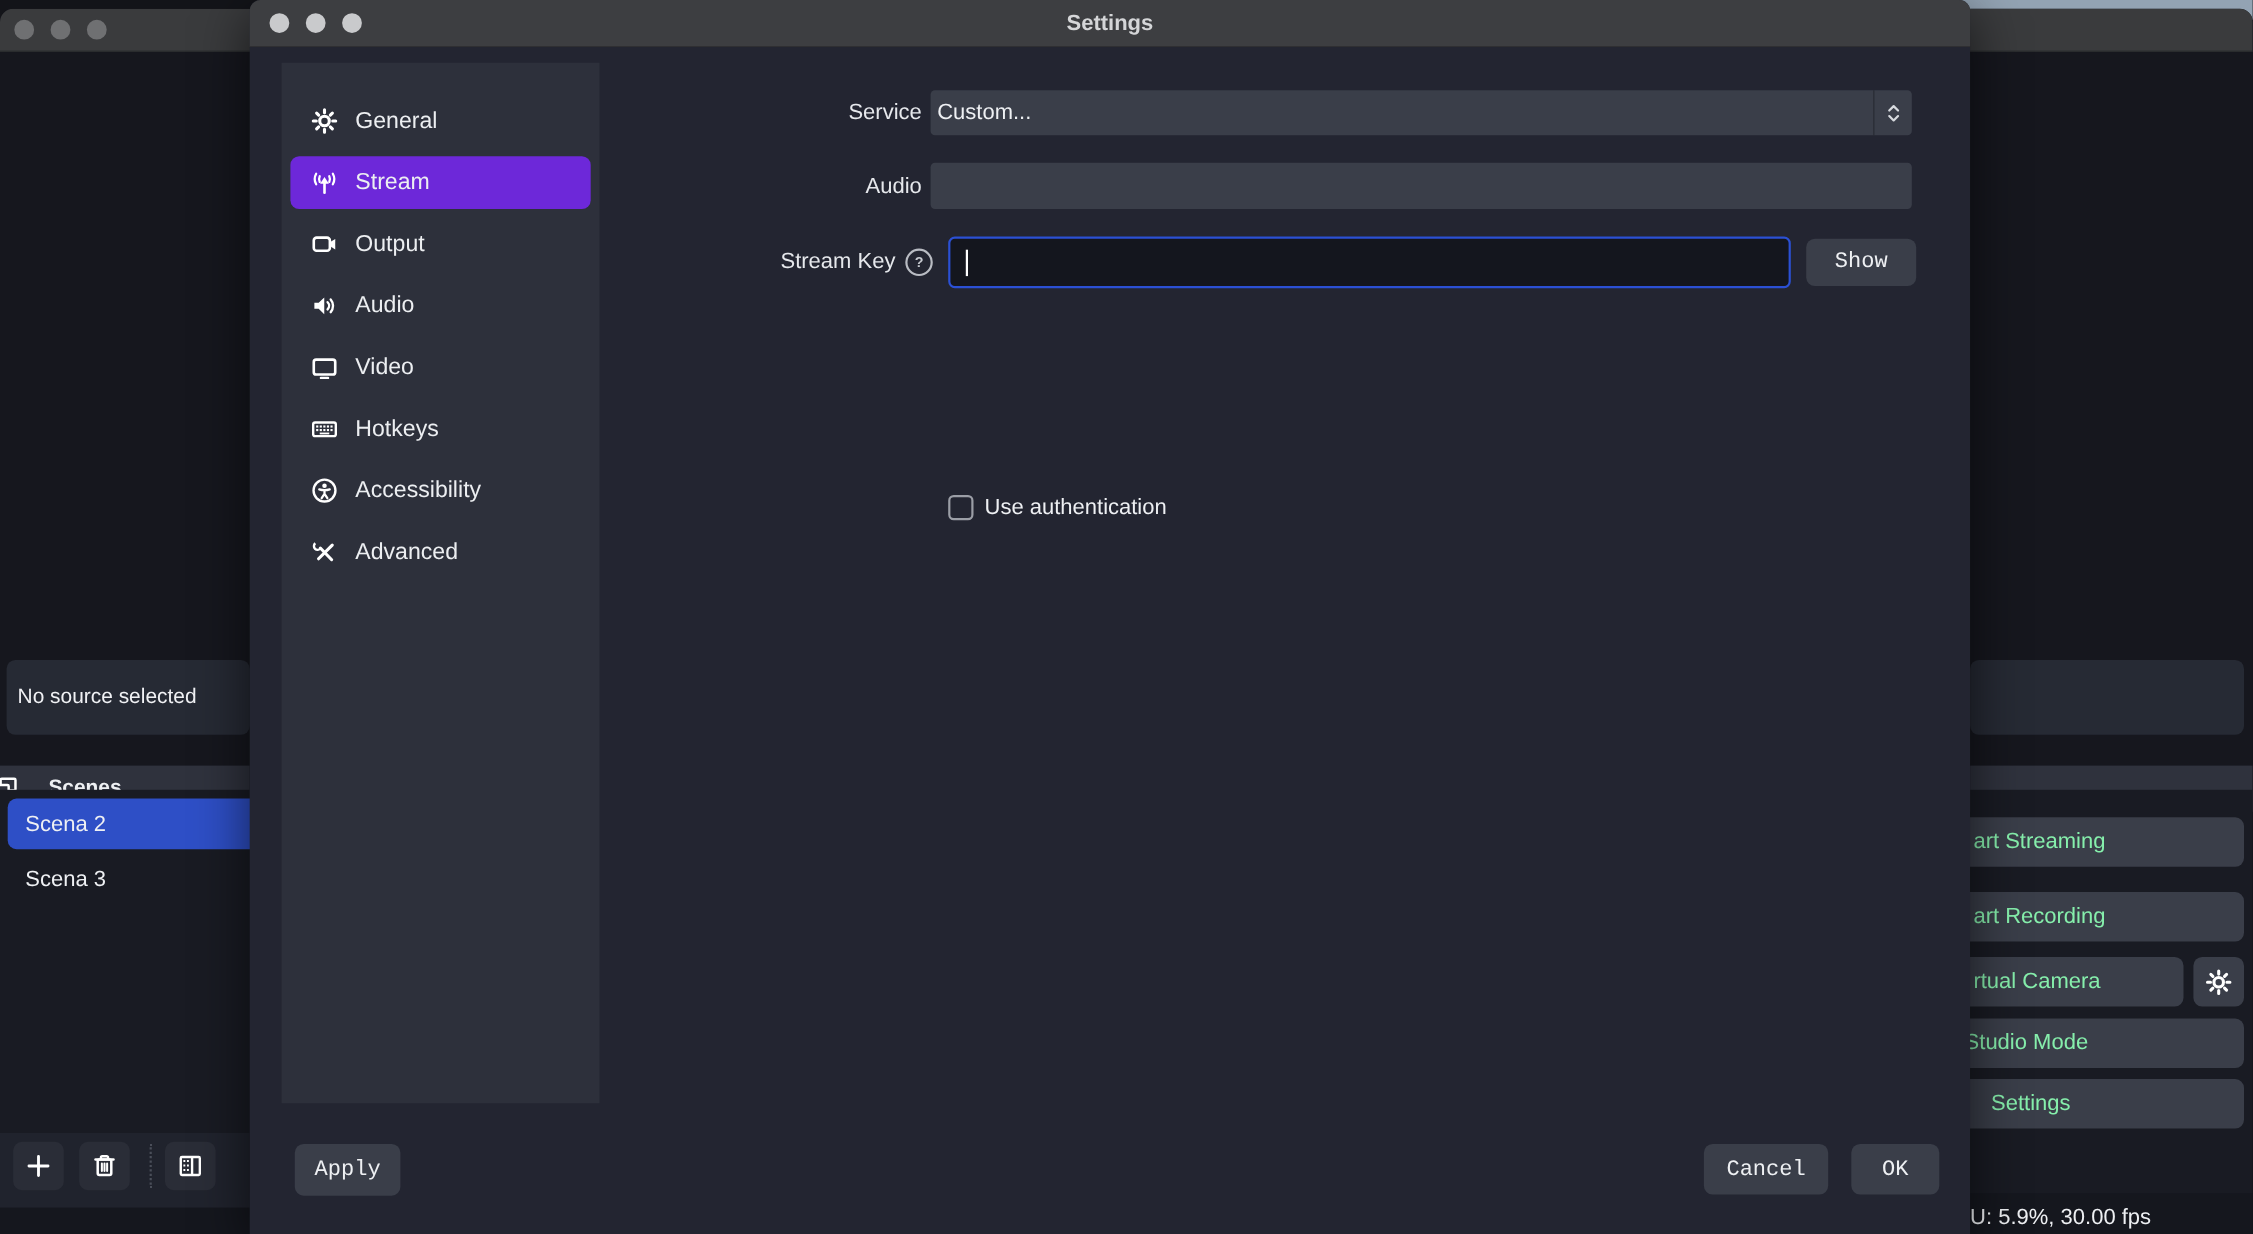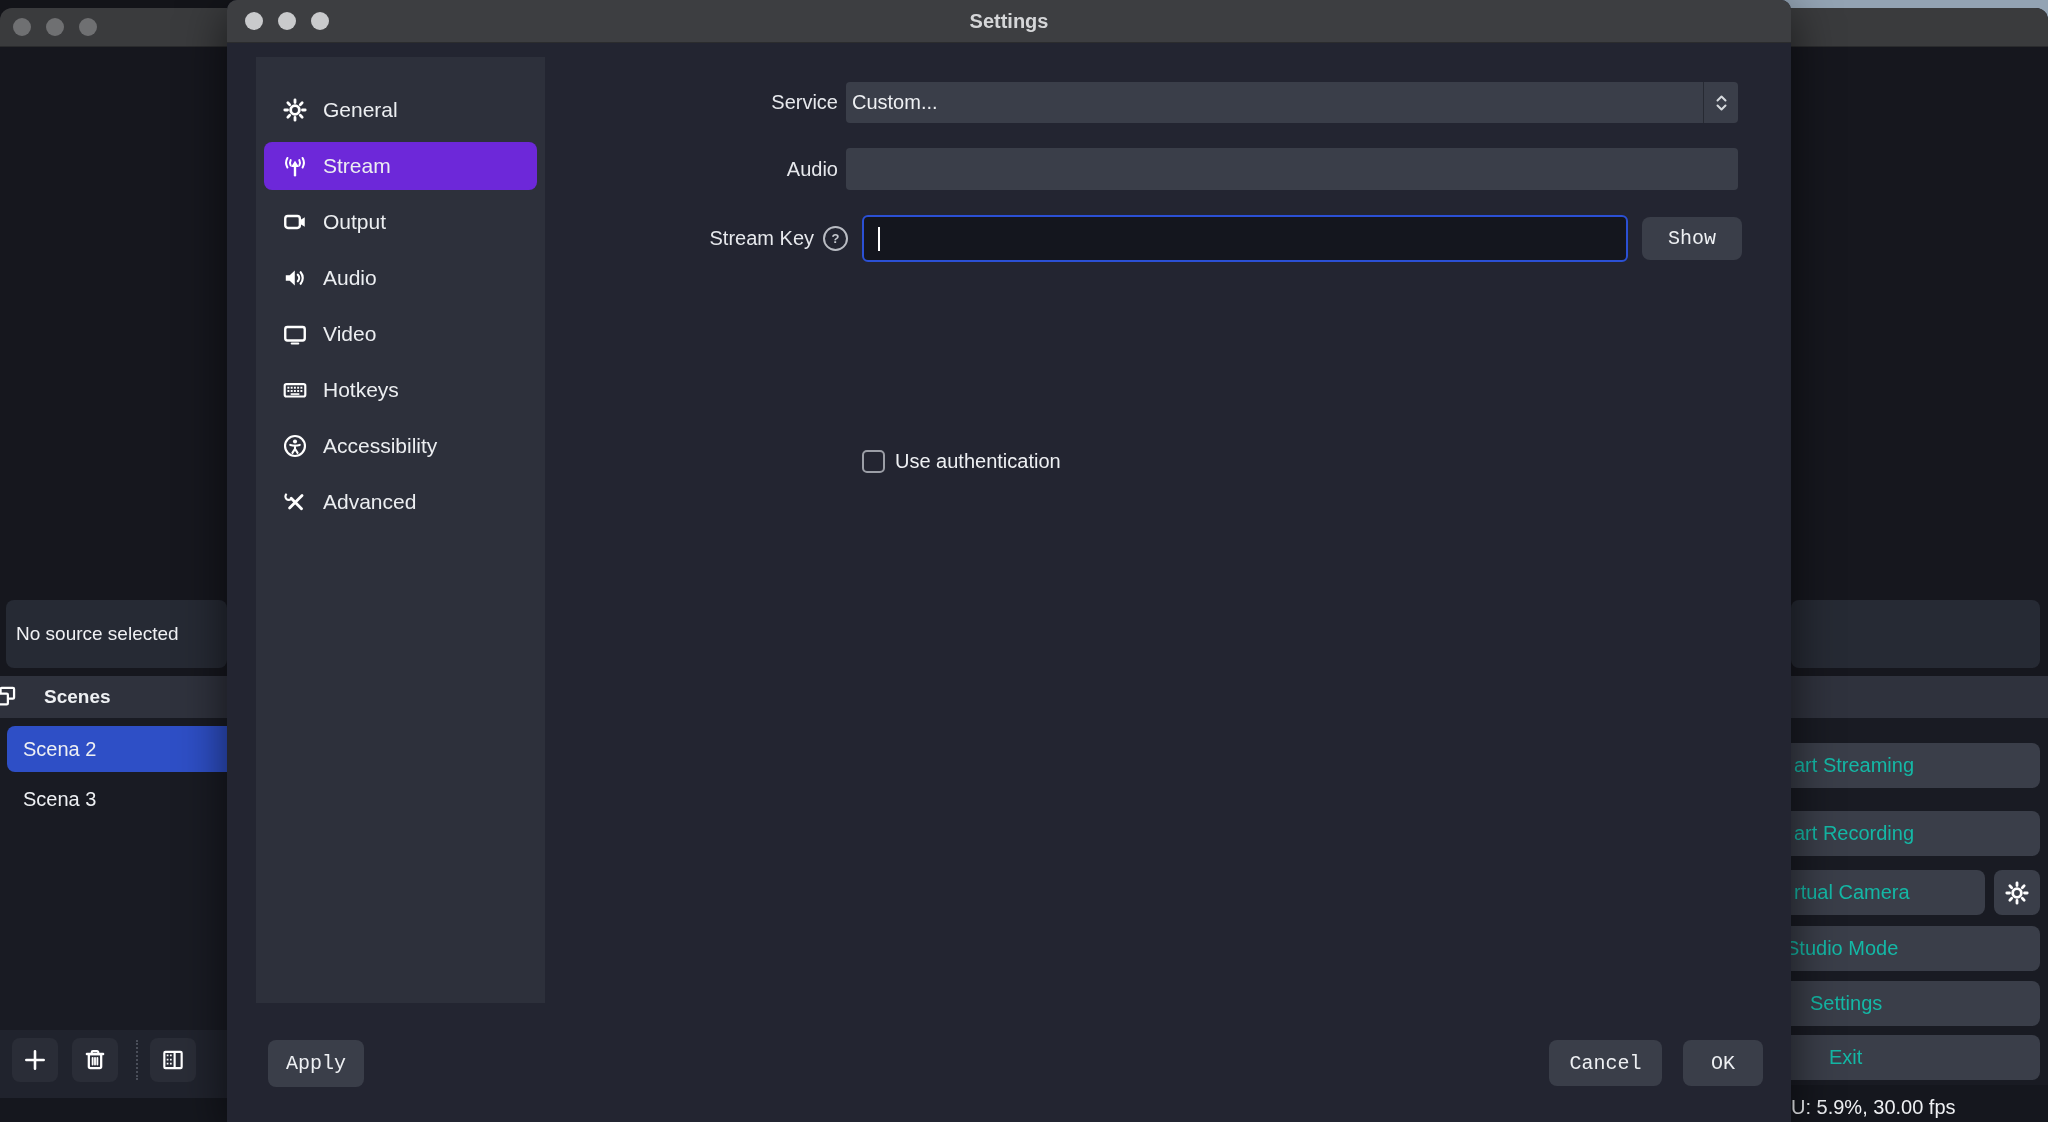--- a/index.html
+++ b/index.html
@@ -9,33 +9,33 @@
 
   
   .desktop-sliver{right:0;top:0;width:300px;height:18px;background:#93a3b3;}
   .main-window{left:0;top:8px;width:2048px;height:1114px;background:#16171e;border-radius:12px 12px 0 0;overflow:hidden;}
   .main-titlebar{left:0;top:0;width:2048px;height:38px;background:#3a3b3d;border-bottom:1px solid #2a2b2d;}
   .dot{border-radius:50%;width:18px;height:18px;}
   .dot.dim{background:#6f7072;}
   .dot.lit{background:#c9cacc;}
 
   .nosource-panel{left:6px;top:592px;width:221px;height:68px;background:#262a34;border-radius:8px;display:flex;align-items:center;padding-left:10px;box-sizing:border-box;font-size:19px;color:#f0f1f4;}
-  .dockheader{top:668px;height:42px;background:#2f323d;display:flex;align-items:center;}
+  .dockheader{top:688px;height:42px;background:#2f323d;display:flex;align-items:center;}
   .scenelist-bg{left:0;top:710px;width:227px;height:312px;background:#191b23;}
   .scene-row{left:7px;width:233px;height:46px;border-radius:8px;display:flex;align-items:center;padding-left:16px;box-sizing:border-box;font-size:20px;}
   .scene-row.sel{background:#2e4fc6;}
   .left-toolbar{left:0;top:1022px;width:227px;height:68px;background:#20232d;}
   .tool-btn{top:8px;width:46px;height:44px;border-radius:8px;background:#2a2d37;display:flex;align-items:center;justify-content:center;border:none;padding:0;cursor:pointer;}
   .tool-sep{top:10px;width:0;height:40px;border-left:2px dotted #4a4e59;}
   .left-status{left:0;top:1090px;width:227px;height:24px;background:#15171e;}
 
   .right-band{left:1791px;top:592px;width:249px;height:68px;background:#262a34;border-radius:8px;}
   .right-header{left:1791px;width:257px;}
   .right-dock{left:1791px;top:710px;width:257px;height:367px;background:#191b23;}
-  .ctl-btn{left:1650px;width:390px;height:45px;border-radius:8px;background:#3a3e49;display:flex;align-items:center;font-size:20px;color:#14b8a6;border:none;padding:0;cursor:pointer;}
+  .ctl-btn{left:1650px;width:390px;height:45px;border-radius:8px;background:#3a3e49;display:flex;align-items:center;font-size:20px;color:#86efac;border:none;padding:0;cursor:pointer;}
   .ctl-btn span{white-space:nowrap;}
   .right-status{left:1791px;top:1077px;width:257px;height:45px;background:#15171e;display:flex;align-items:center;overflow:hidden;}
   .right-status span{font-size:20px;white-space:nowrap;}
 
   
   .dialog{left:227px;top:0;width:1564px;height:1122px;background:#232531;border-radius:10px 10px 0 0;box-shadow:0 12px 48px rgba(0,0,0,.6);z-index:5;}
   .dlg-titlebar{left:0;top:0;width:1564px;height:42px;background:#3d3e41;border-radius:10px 10px 0 0;border-bottom:1px solid #2b2c2e;}
   .dlg-title{width:100%;text-align:center;line-height:42px;font-size:20px;font-weight:bold;color:#d5d6d8;}
   .sidebar{left:29px;top:57px;width:289px;height:946px;background:#2d303b;}
   .side-item{left:8px;width:273px;height:48px;border-radius:8px;display:flex;align-items:center;gap:15px;padding-left:18px;box-sizing:border-box;cursor:pointer;}
@@ -145,23 +145,20 @@
             </g>
           </svg>
       </span>
     </button>
     <button class="abs ctl-btn" style="top:918px;">
       <span class="abs" style="left:136px;">Studio Mode</span>
     </button>
     <button class="abs ctl-btn" style="top:973px;">
       <span class="abs" style="left:160px;">Settings</span>
     </button>
-    <button class="abs ctl-btn" style="top:1027px;">
-      <span class="abs" style="left:179px;">Exit</span>
-    </button>
 
     <div class="abs right-status">
       <span>U: 5.9%, 30.00 fps</span>
     </div>
   </div>
 
   <div class="abs dialog">
 
     <div class="abs dlg-titlebar">
       <div class="abs dot lit" style="left:18px;top:12px;"></div>

